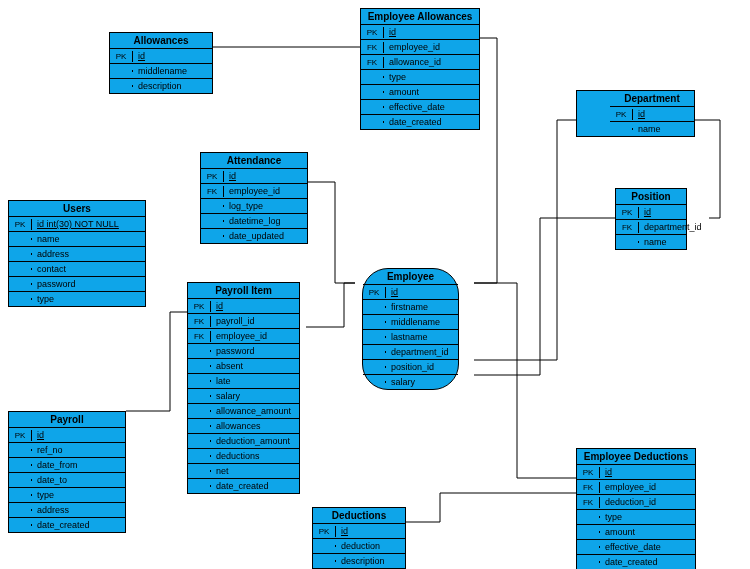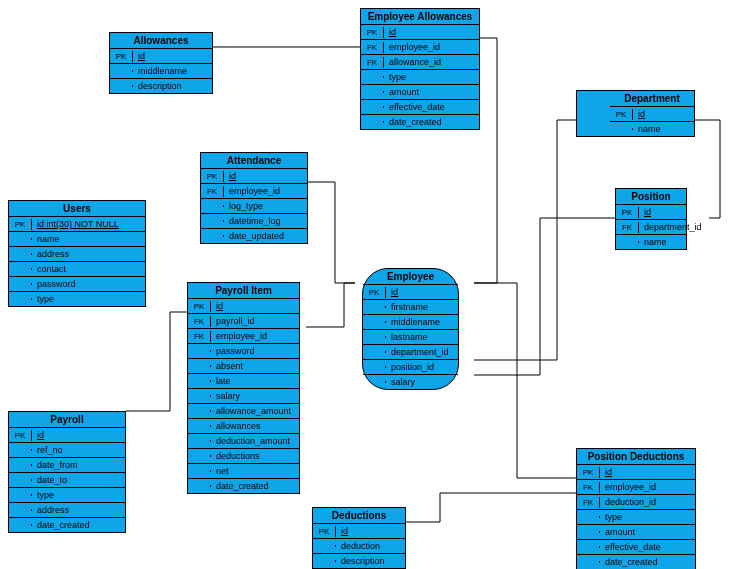--- a/index.html
+++ b/index.html
@@ -336,21 +336,21 @@
         <div class="col-key"></div>
         <div class="col-field">address</div>
       </div>
     <div class="entity-row">
         <div class="col-key"></div>
         <div class="col-field">date_created</div>
       </div>
   </div>
 
   <div class="entity" style="left:576px; top:448px; width:120px;">
-    <div class="entity-title">Position Deductions</div>
+    <div class="entity-title">Employee Deductions</div>
     <div class="entity-row">
         <div class="col-key">PK</div>
         <div class="col-field pk">id</div>
       </div>
     <div class="entity-row">
         <div class="col-key">FK</div>
         <div class="col-field">employee_id</div>
       </div>
     <div class="entity-row">
         <div class="col-key">FK</div>

